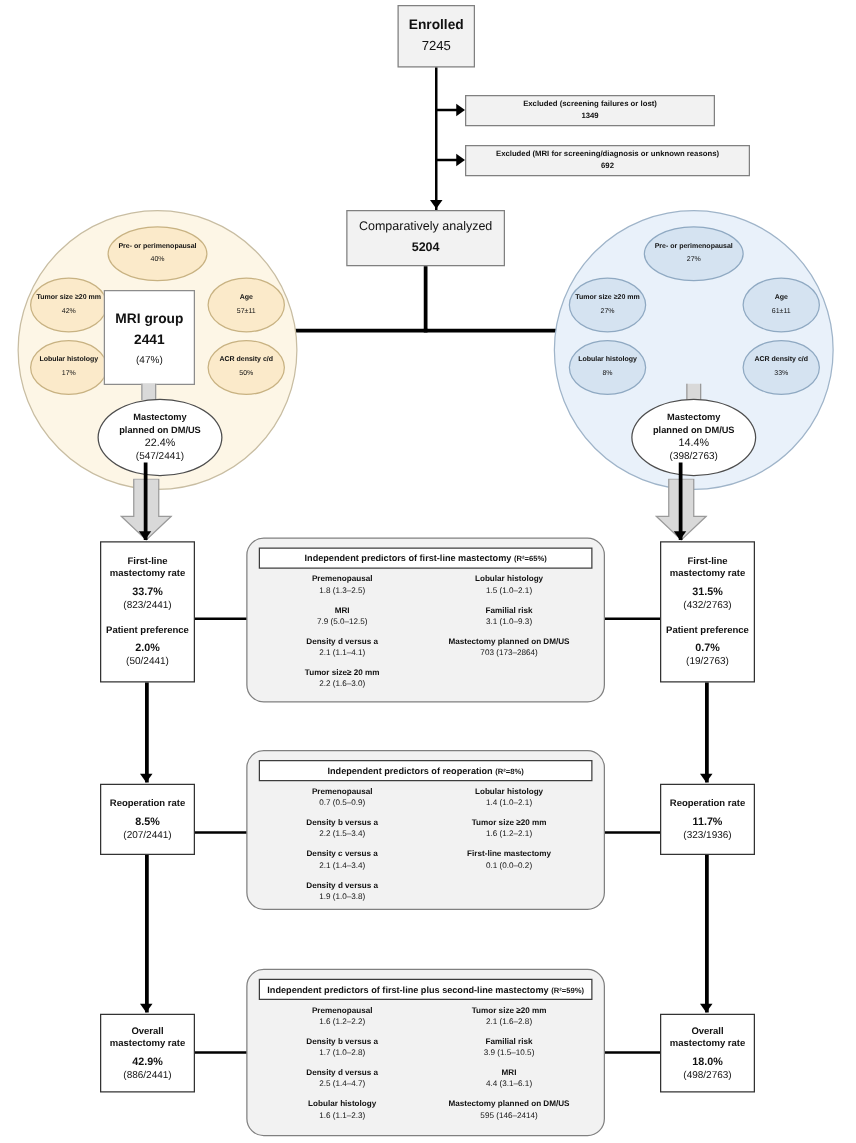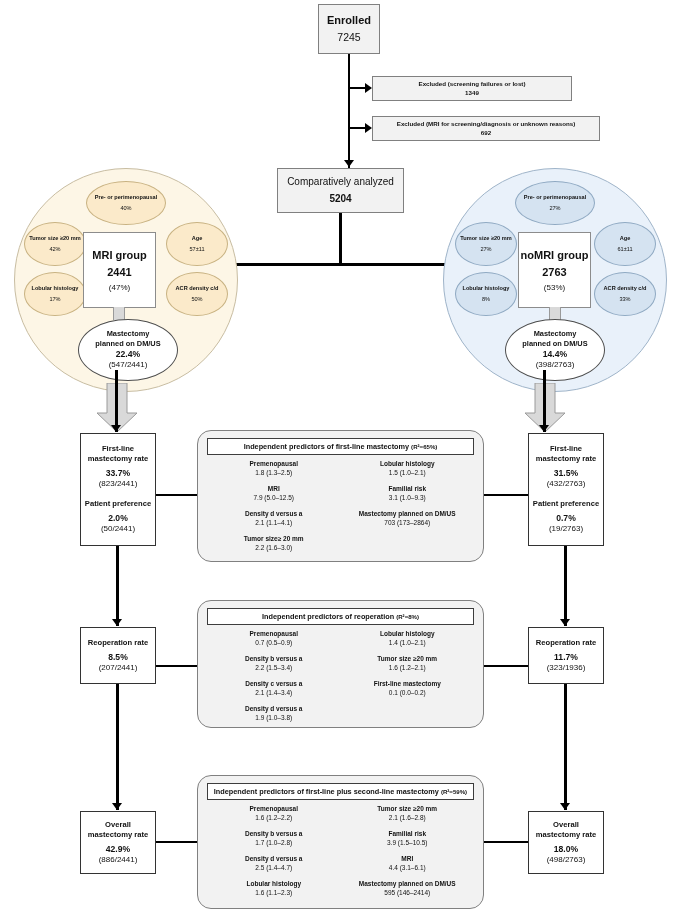--- a/index.html
+++ b/index.html
@@ -94,21 +94,21 @@
     box-sizing: border-box;
     background: #ffffff;
     border: 1px solid #4d4d4d;
     border-radius: 50%;
     display: flex; flex-direction: column;
     align-items: center; justify-content: center;
     text-align: center;
     line-height: 1.35;
   }
   .mast-ellipse .me-l1 { font-size: 7.4px; font-weight: bold; }
-  .mast-ellipse .me-pct { font-size: 8.6px; font-weight: bold; margin-top: 0; }
+  .mast-ellipse .me-pct { font-size: 8.6px; font-weight: normal; margin-top: 0; }
   .mast-ellipse .me-frac { font-size: 8px; }
 
   
   .outcome {
     position: absolute;
     box-sizing: border-box;
     background: #ffffff;
     border: 1.3px solid #333333;
     display: flex; flex-direction: column;
     align-items: center; justify-content: center;
@@ -263,25 +263,20 @@
   </div>
   <div class="sat blue" style="left:455px; top:272px; width:62px; height:44px;">
     <div class="sat-label">Lobular histology</div>
     <div class="sat-val">8%</div>
   </div>
   <div class="sat blue" style="left:594px; top:272px; width:62px; height:44px;">
     <div class="sat-label">ACR density c/d</div>
     <div class="sat-val">33%</div>
   </div>
 
-  <div class="center-box" style="left:518px; top:232px; width:73px; height:76px;">
-    <div class="cb-name">noMRI group</div>
-    <div class="cb-n">2763</div>
-    <div class="cb-pct">(53%)</div>
-  </div>
 
   <div style="position:absolute; left:549px; top:307px; width:10px; height:13px; background:#d9d9d9; border-left:1px solid #9a9a9a; border-right:1px solid #9a9a9a;"></div>
 
   <div class="mast-ellipse" style="left:505px; top:319px; width:100px; height:62px;">
     <div class="me-l1">Mastectomy</div>
     <div class="me-l1">planned on DM/US</div>
     <div class="me-pct">14.4%</div>
     <div class="me-frac">(398/2763)</div>
   </div>
 

